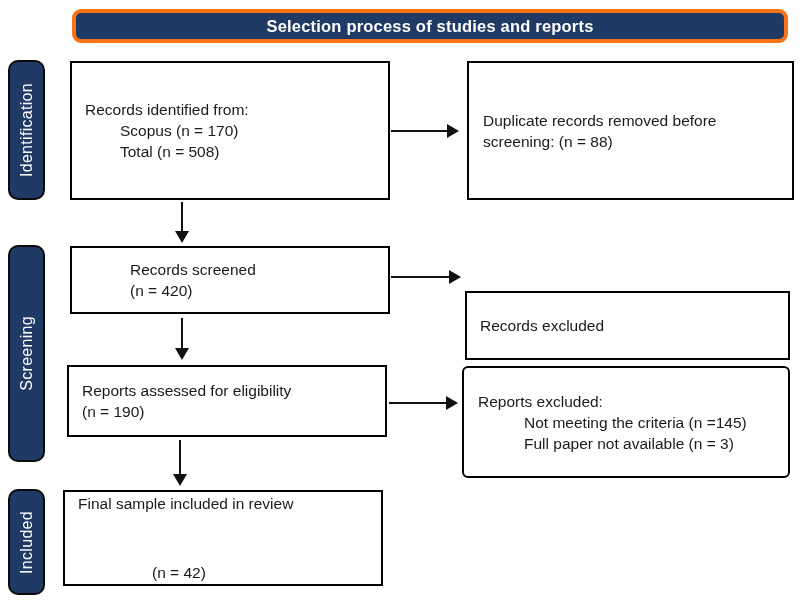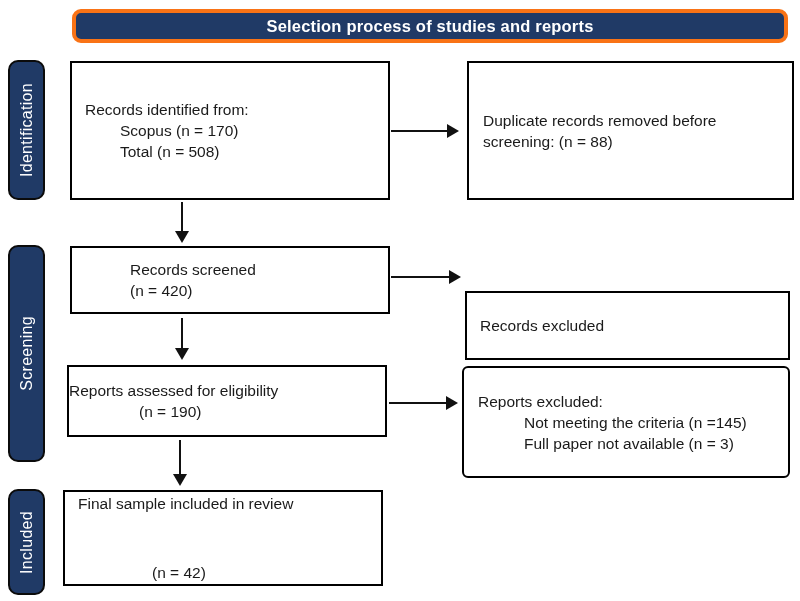--- a/index.html
+++ b/index.html
@@ -56,22 +56,22 @@
     background: #ffffff;
     border: 2px solid #000000;
     display: flex; flex-direction: column; justify-content: center;
     font-size: 15.5px;
     line-height: 21px;
     color: #1a1a1a;
   }
   .box-l1 { left: 70px;  top: 61px;  width: 320px; height: 139px; padding-left: 13px; }
   .box-l1 .ind { margin-left: 35px; }
   .box-l2 { left: 70px;  top: 246px; width: 320px; height: 68px;  padding-left: 58px; }
-  .box-l3 { left: 67px;  top: 365px; width: 320px; height: 72px;  }
-  .box-l3 .ind { margin-left: 70px; }
+  .box-l3 { left: 67px;  top: 365px; width: 320px; height: 72px;  padding-left: 13px; }
+  .box-l3 .ind { }
   .box-l4 { left: 63px;  top: 490px; width: 320px; height: 96px;  padding-left: 13px; gap: 48px; }
   .box-l4 .ind { margin-left: 74px; }
   .box-r1 { left: 467px; top: 61px;  width: 327px; height: 139px; padding-left: 14px; }
   .box-r2 { left: 465px; top: 245px; width: 325px; height: 69px;  padding-left: 13px; margin-top: 46px; }
   .box-r2 .ind { margin-left: 10px; }
   .box-r3 { left: 462px; top: 366px; width: 328px; height: 112px; padding-left: 14px; border-radius: 6px; }
   .box-r3 .ind { margin-left: 46px; }
 
   
   .v-arrow {

